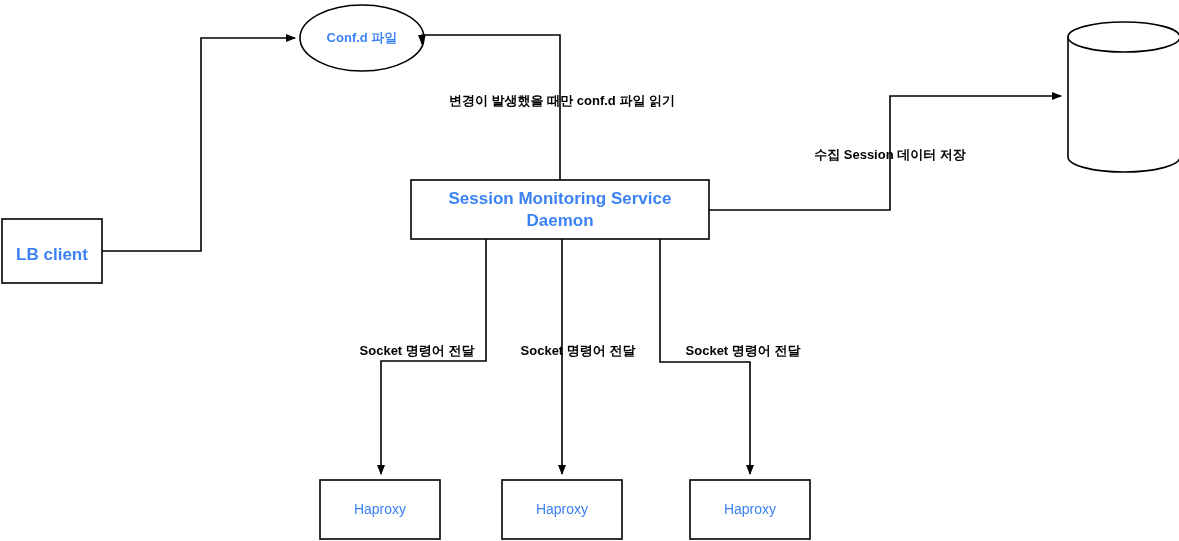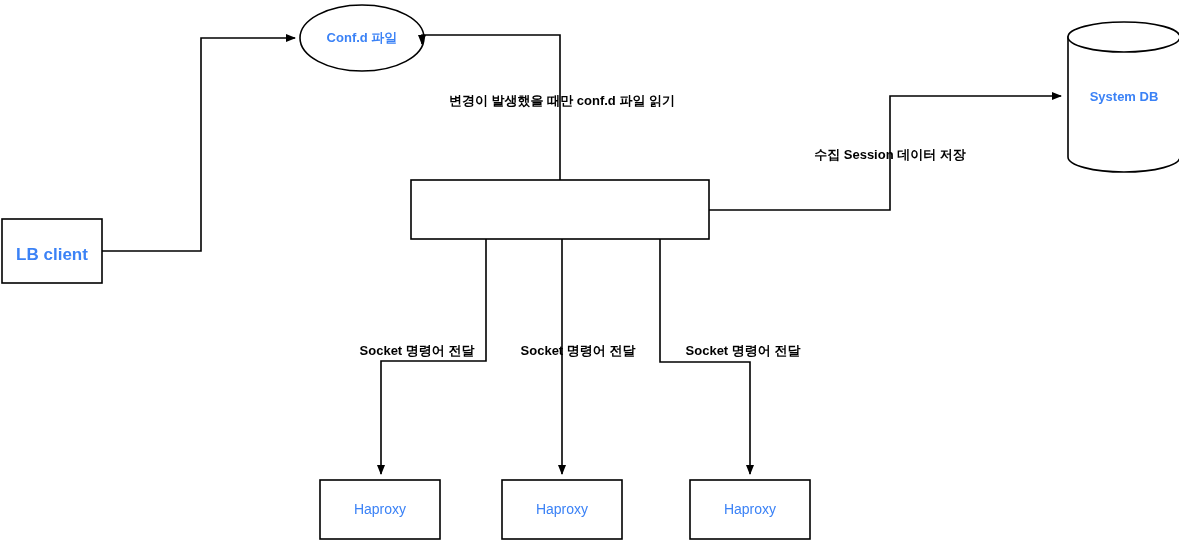--- a/index.html
+++ b/index.html
@@ -108,22 +108,23 @@
 
     <path class="conn" marker-end="url(#arrow)" d="M562,239 L562,474"></path>
 
     <path class="conn" marker-end="url(#arrow)" d="M660,239 L660,362 L750,362 L750,474"></path>
   </svg>
 
   <div class="node-label" id="lbl-lb-client">LB client</div>
 
   <div class="node-label" id="lbl-confd">Conf.d 파일</div>
 
+  <div class="node-label" id="lbl-daemon">Session Monitoring Service
+Daemon</div>
 
-  <div class="node-label" id="lbl-systemdb">System DB</div>
 
   <div class="node-label" id="lbl-hap-1">Haproxy</div>
 
   <div class="node-label" id="lbl-hap-2">Haproxy</div>
 
   <div class="node-label" id="lbl-hap-3">Haproxy</div>
 
 
   <div class="edge-label" id="elbl-1">변경이 발생했을 때만 conf.d 파일 읽기</div>
 

